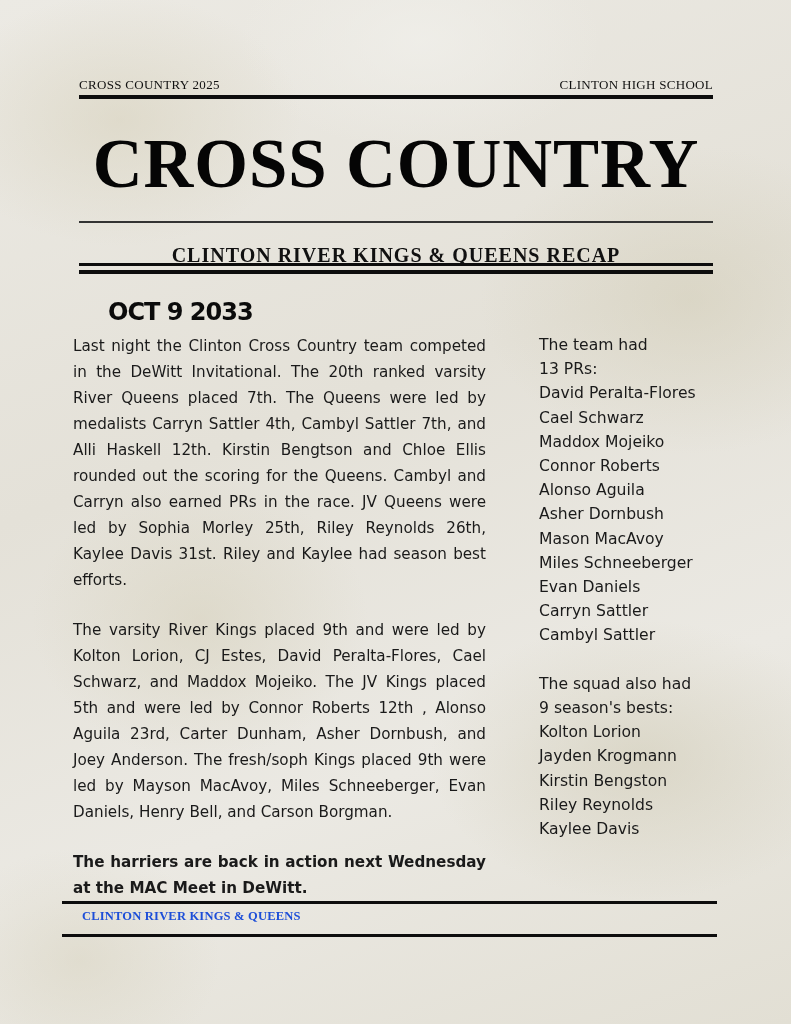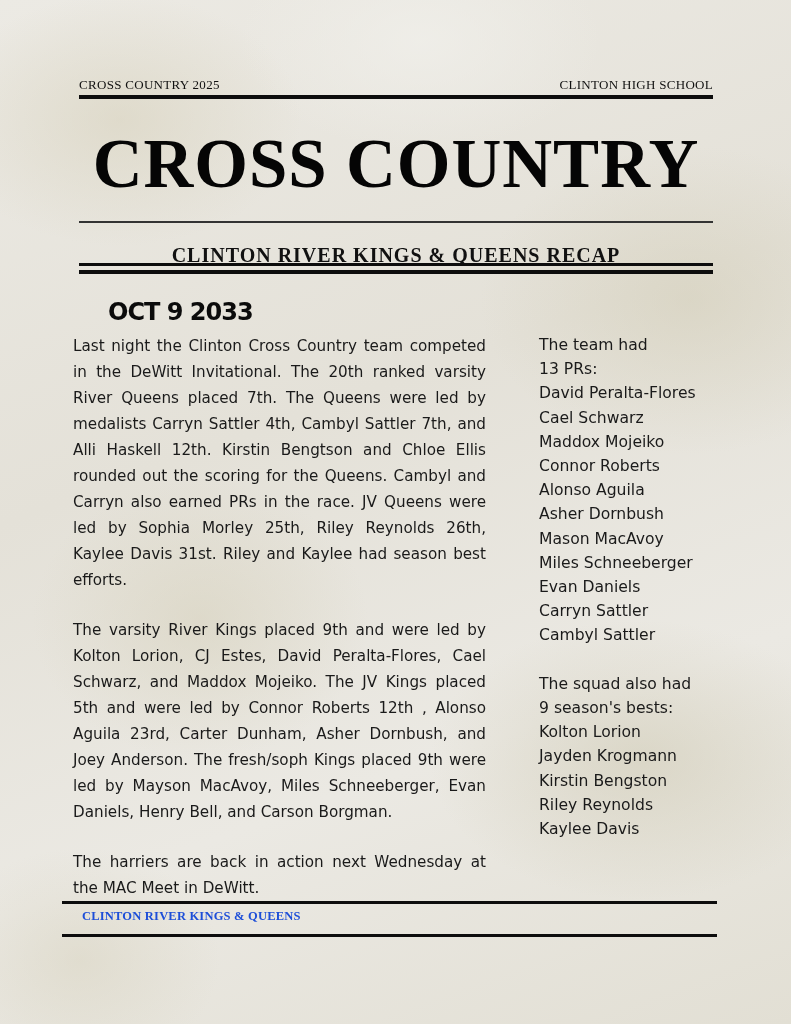--- a/index.html
+++ b/index.html
@@ -43,21 +43,21 @@
   }
   .dateline {
     position: absolute; left: 108px; top: 296px;
     font-size: 24px; font-weight: bold; letter-spacing: -1px; line-height: 32px; color: #0b0b0b;
   }
   .article {
     position: absolute; left: 73px; top: 333px; width: 413px;
     font-size: 15.2px; line-height: 26px; text-align: justify; color: #1a1a1a;
   }
   .article p { margin-bottom: 24.2px; }
-  .article p:last-child { margin-bottom: 8px; }
+  .article p:last-child { margin-bottom: 8px; font-weight: bold; }
 
   .sidebar {
     position: absolute; left: 539px; top: 333px; width: 190px;
     font-size: 15.6px; line-height: 24.2px; color: #1a1a1a;
   }
   .sidebar .block { margin-bottom: 24.2px; }
   .sidebar .intro { display: block; }
   .sidebar ul { list-style: none; }
 
   .footer {

